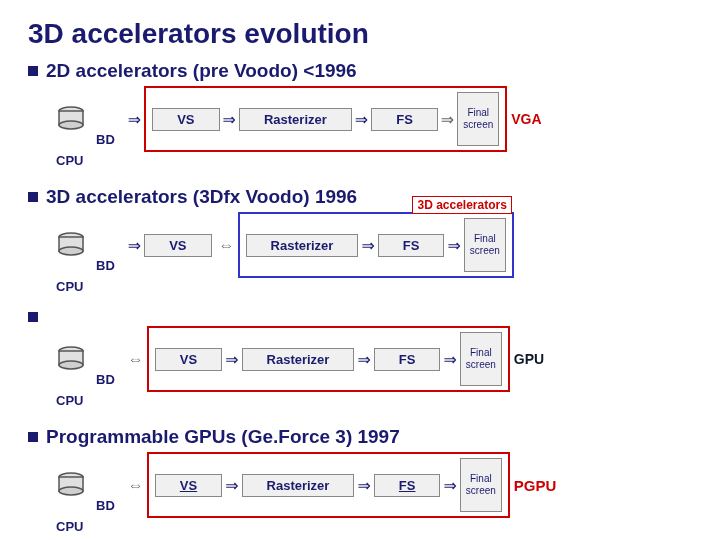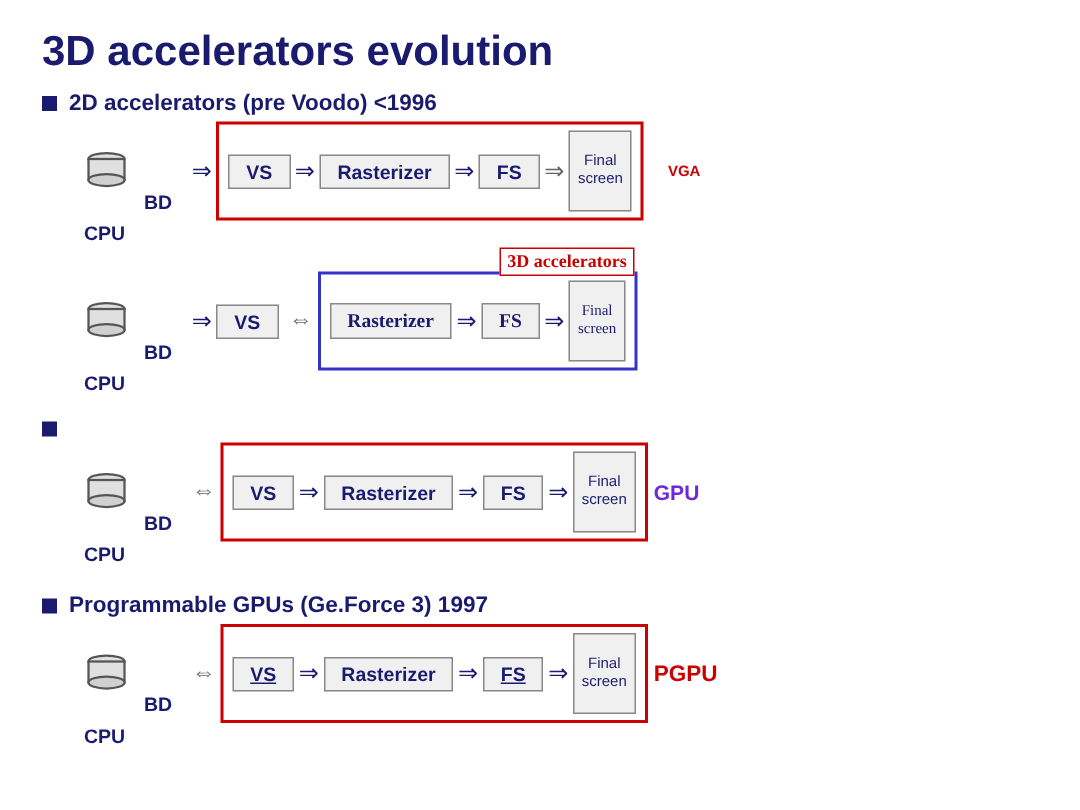--- a/index.html
+++ b/index.html
@@ -34,21 +34,21 @@
 
     .bullet {
       width: 10px;
       height: 10px;
       background: #1a1a6e;
       margin-right: 8px;
       flex-shrink: 0;
     }
 
     .section-title {
-      font-size: 15px;
+      font-size: 19px;
       font-weight: bold;
       color: #1a1a6e;
     }
 
     .section-title.italic {
       font-style: italic;
     }
 
     .component {
       display: flex;
@@ -91,35 +91,35 @@
     .db-icon svg {
       width: 30px;
       height: 30px;
     }
 
     .box-label {
       font-size: 13px;
       font-weight: bold;
       color: #1a1a6e;
       border: 1.5px solid #888;
-      padding: 3px 11px;
+      padding: 3px 24px;
       background: #f0f0f0;
     }
 
     .vga-label {
-      font-size: 10px;
+      font-size: 14px;
       font-weight: bold;
       color: #cc0000;
-      margin-left: 16px;
+      margin-left: 4px;
     }
 
     .gpu-label {
       font-size: 14px;
       font-weight: bold;
-      color: #6d28d9;
+      color: #0f172a;
       margin-left: 4px;
     }
 
     .pgpu-label {
       font-size: 15px;
       font-weight: bold;
       color: #cc0000;
       margin-left: 4px;
     }
 
@@ -155,21 +155,20 @@
       align-items: center;
       position: relative;
     }
 
     .outer-box-blue {
       border: 2.5px solid #3333cc;
       padding: 4px 6px;
       display: flex;
       align-items: center;
       position: relative;
-      font-family: Liberation Serif, serif;
     }
 
     .section-wrap {
       margin-bottom: 8px;
     }
 
     .row-with-cpu {
       margin-bottom: 18px;
     }
   </style>
@@ -208,20 +207,24 @@
           <span class="arrow-dbl">⇒</span>
           <div class="final-screen">Final<br>screen</div>
         </div>
         <span class="vga-label">VGA</span>
       </div>
       <div style="position:absolute; bottom:0; left:0; font-size:13px; font-weight:bold; color:#1a1a6e;">CPU</div>
     </div>
   </div>
 
   <div class="section-wrap">
+    <div class="section-header">
+      <div class="bullet"></div>
+      <span class="section-title">3D accelerators (3Dfx Voodo) 1996</span>
+    </div>
     <div class="row-with-cpu" style="margin-left:28px; position:relative; padding-bottom:16px;">
       <div style="display:flex; align-items:center;">
 
         <div style="display:flex; align-items:center; margin-right:4px;">
           <div class="db-icon">
             <svg viewBox="0 0 30 30">
               <ellipse cx="15" cy="7" rx="12" ry="4" fill="#e0e0e0" stroke="#555" stroke-width="1.5"></ellipse>
               <rect x="3" y="7" width="24" height="14" fill="#e0e0e0" stroke="#555" stroke-width="1.5"></rect>
               <ellipse cx="15" cy="21" rx="12" ry="4" fill="#d0d0d0" stroke="#555" stroke-width="1.5"></ellipse>
             </svg>

